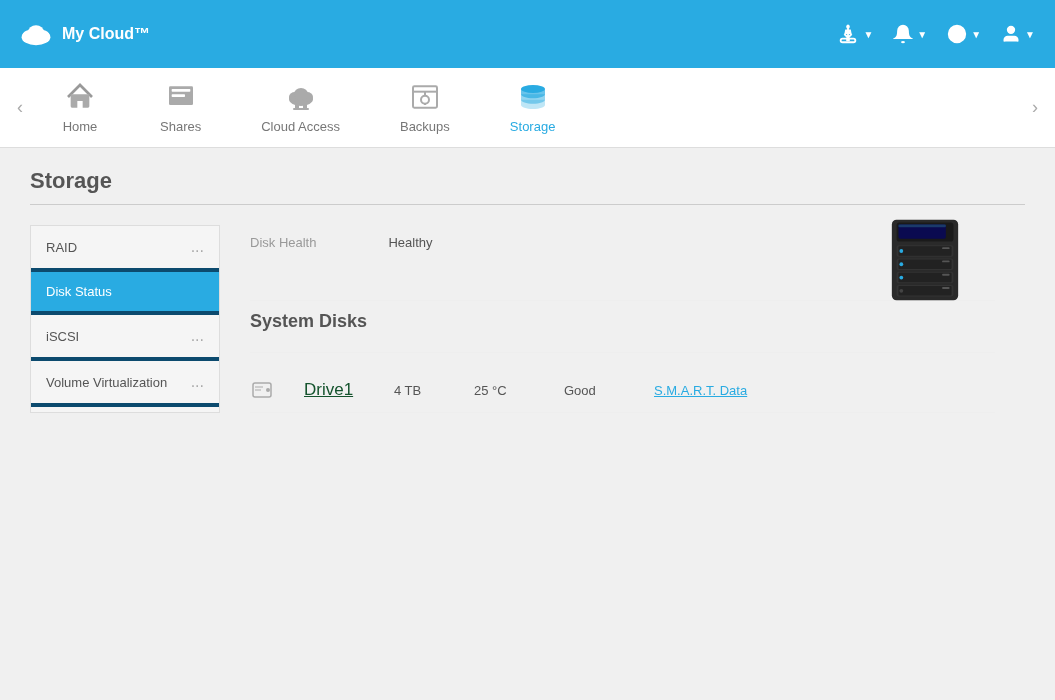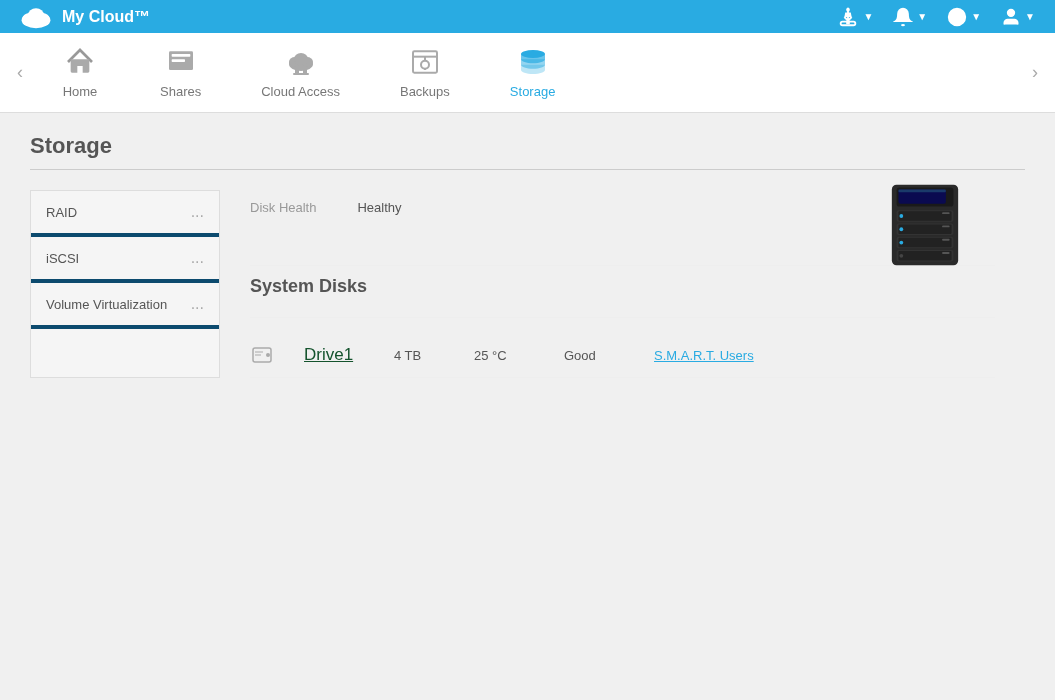--- a/index.html
+++ b/index.html
@@ -1,21 +1,21 @@
 <!DOCTYPE html>
 <html><head>
   <meta charset="utf-8">
   <style>
     * { margin: 0; padding: 0; box-sizing: border-box; }
     body { font-family: Arial, sans-serif; background: #f0f0f0; width: 1055px; height: 700px; overflow: hidden; }
 
     
     #header {
       background: #29abe2;
-      height: 33px;
+      height: 68px;
       display: flex;
       align-items: center;
       padding: 0 20px;
       justify-content: space-between;
     }
     #header-left {
       display: flex;
       align-items: center;
       gap: 10px;
     }
@@ -139,21 +139,21 @@
       padding: 0 30px;
     }
     #disks-profile-title {
       font-size: 18px;
       color: #555;
       margin-bottom: 20px;
     }
     #disk-health-row {
       display: flex;
       align-items: flex-end;
-      gap: 41px;
+      gap: 72px;
       margin-bottom: 20px;
       padding: 10px 0;
     }
     #disk-health-label { color: #999; font-size: 13px; }
     #disk-health-value { color: #555; font-size: 13px; }
     
     #nas-svg {
       width: 80px;
       height: 90px;
     }
@@ -315,20 +315,24 @@
 <div id="main">
   <h2 id="page-title-el">Storage</h2>
   <hr id="content-divider">
 
   <div id="content-area">
 
     <div id="sidebar">
       <div class="sidebar-item">
         <span>RAID</span>
         <span class="dots">...</span>
+      </div>
+      <div class="sidebar-item active">
+        <span>Disk Status</span>
+        <span class="dots"></span>
       </div>
       <div class="sidebar-item">
         <span>iSCSI</span>
         <span class="dots">...</span>
       </div>
       <div class="sidebar-item">
         <span>Volume Virtualization</span>
         <span class="dots">...</span>
       </div>
     </div>
@@ -385,18 +389,18 @@
         <svg width="24" height="24" viewBox="0 0 24 24" fill="none" xmlns="http://www.w3.org/2000/svg">
           <rect x="3" y="5" width="18" height="14" rx="2" stroke="#aaa" stroke-width="1.5" fill="#f0f0f0"></rect>
           <circle cx="18" cy="12" r="2" fill="#aaa"></circle>
           <line x1="5" y1="9" x2="13" y2="9" stroke="#aaa" stroke-width="1"></line>
           <line x1="5" y1="12" x2="11" y2="12" stroke="#aaa" stroke-width="1"></line>
         </svg>
         <span id="drive-name">Drive1</span>
         <span id="drive-capacity">4 TB</span>
         <span id="drive-temp">25 °C</span>
         <span id="drive-status">Good</span>
-        <span id="drive-smart">S.M.A.R.T. Users</span>
+        <span id="drive-smart">S.M.A.R.T. Data</span>
       </div>
 
     </div>
   </div>
 </div>
 
 </body></html>

